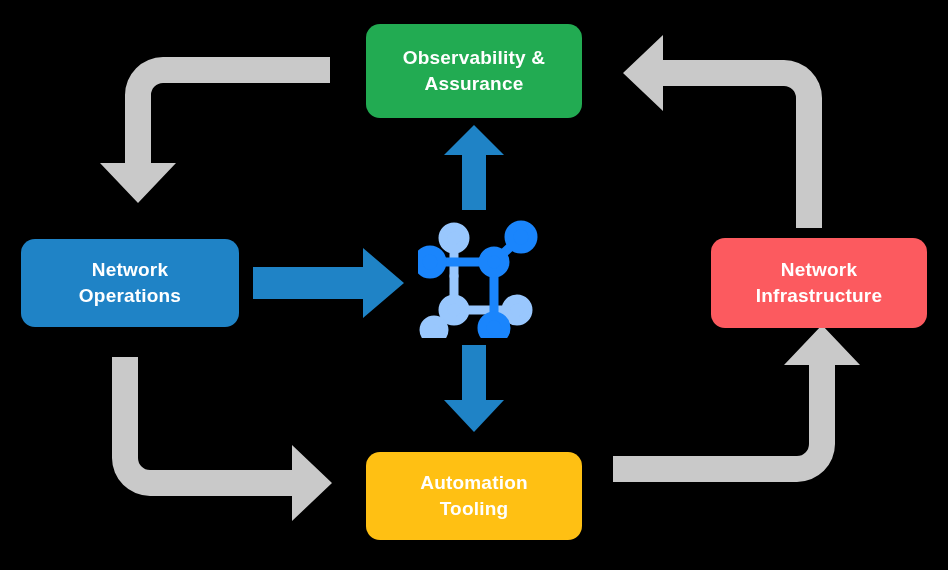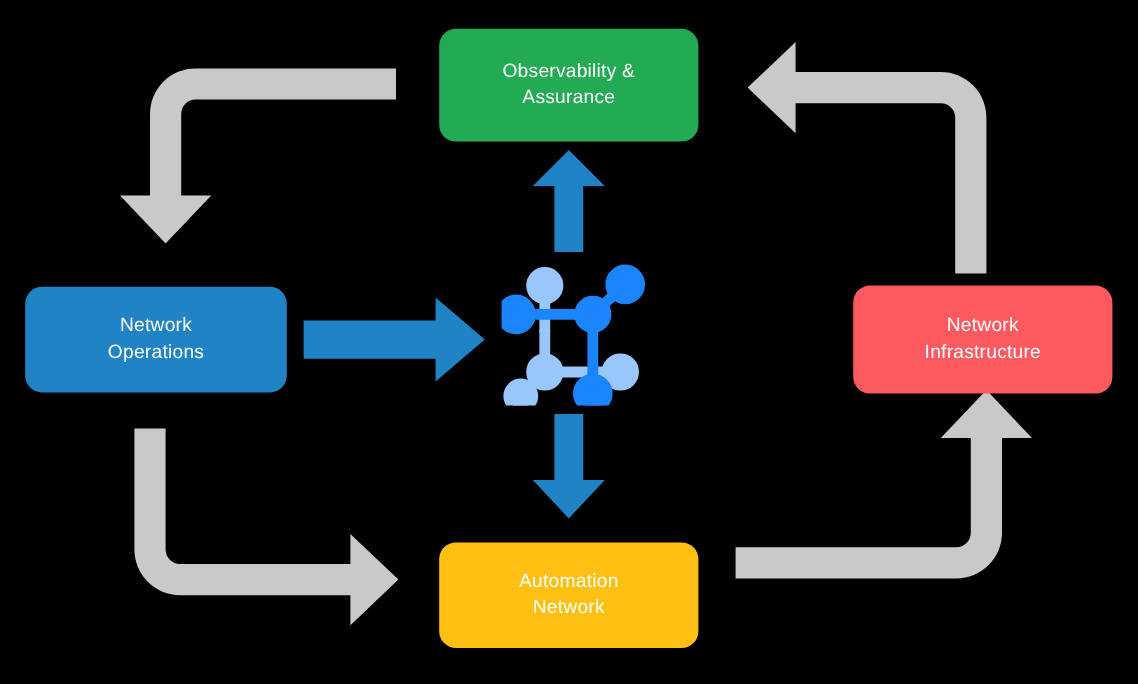--- a/index.html
+++ b/index.html
@@ -16,23 +16,23 @@
     font-family: "Liberation Sans", sans-serif;
   }
   .node-box {
     position: absolute;
     border-radius: 14px;
     display: flex;
     align-items: center;
     justify-content: center;
     text-align: center;
     color: #ffffff;
-    font-size: 16px;
+    font-size: 19px;
     line-height: 1.35;
-    font-weight: 400;
+    font-weight: 700;
     letter-spacing: 0.2px;
     box-sizing: border-box;
     padding: 6px 10px;
   }
   .node-label {
     display: block;
     white-space: pre-line;
   }
   #box-observability {
     left: 366px; top: 24px; width: 216px; height: 94px;
@@ -185,16 +185,16 @@
 Operations</span>
   </div>
 
   <div class="node-box" id="box-network-infrastructure">
     <span class="node-label">Network
 Infrastructure</span>
   </div>
 
   <div class="node-box" id="box-automation-tooling">
     <span class="node-label">Automation
-Network</span>
+Tooling</span>
   </div>
 
 </div>
 
 </body></html>

